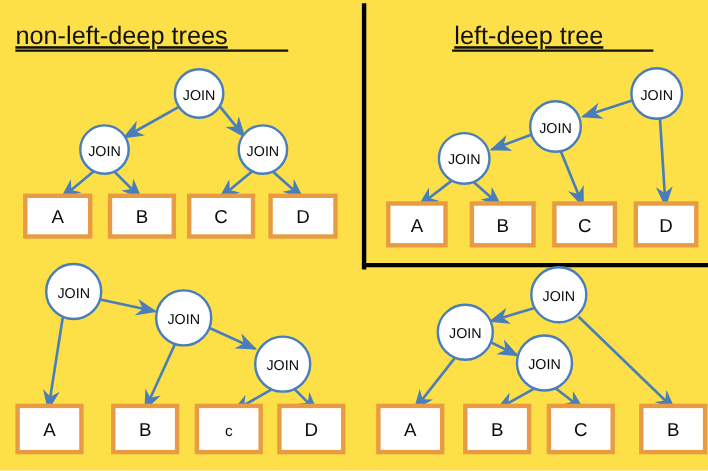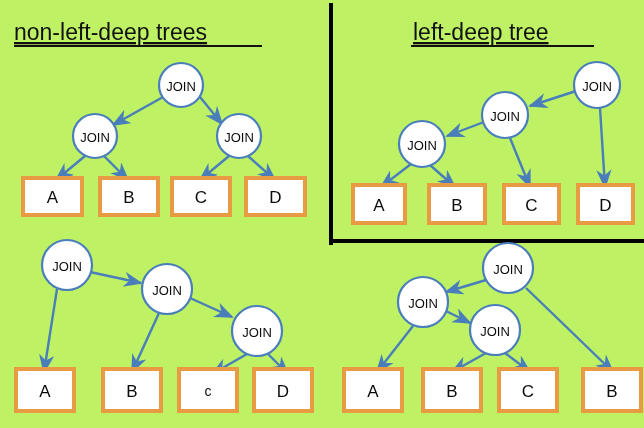--- a/index.html
+++ b/index.html
@@ -7,21 +7,21 @@
     padding: 0;
     background: #ffffff;
   }
   body {
     font-family: "Liberation Sans", sans-serif;
   }
   #canvas {
     position: relative;
     width: 644px;
     height: 428px;
-    background: #bef264;
+    background: #fde047;
     overflow: hidden;
   }
   svg.layer {
     position: absolute;
     left: 0;
     top: 0;
     width: 644px;
     height: 428px;
   }
   .title-text {

